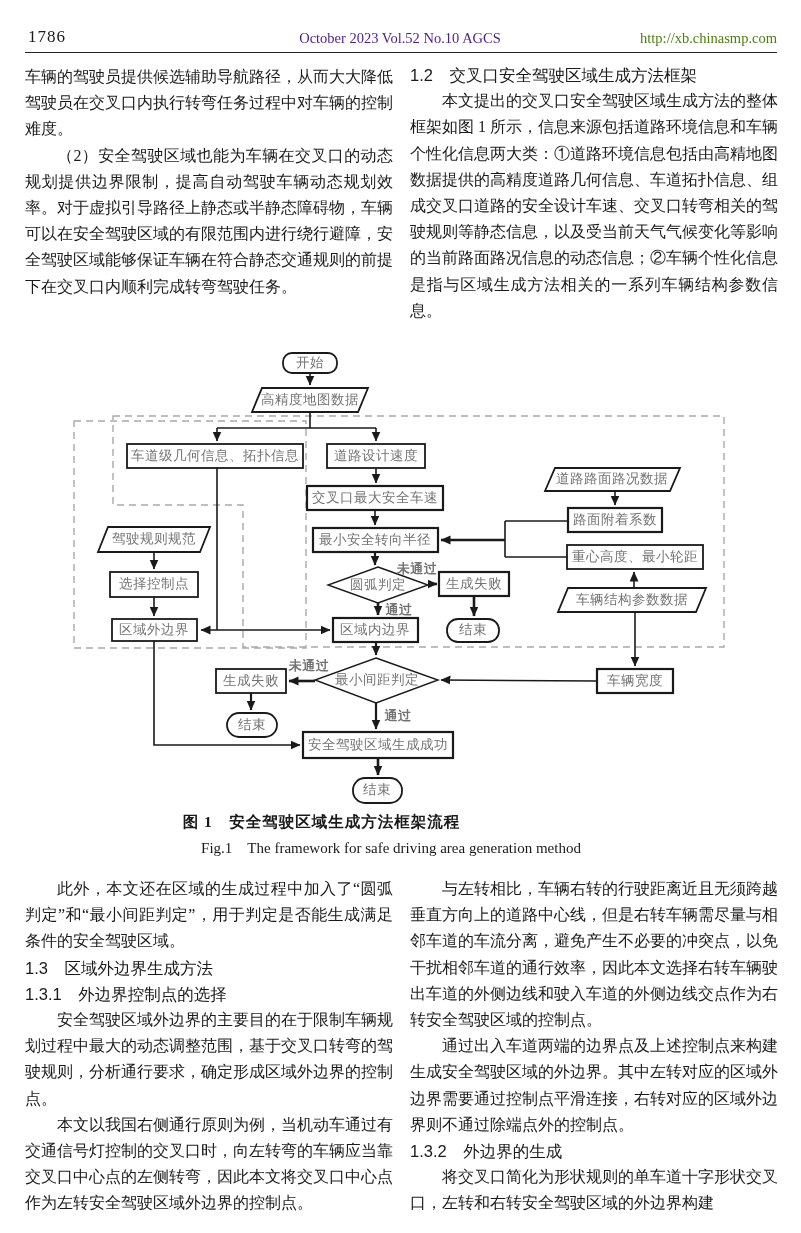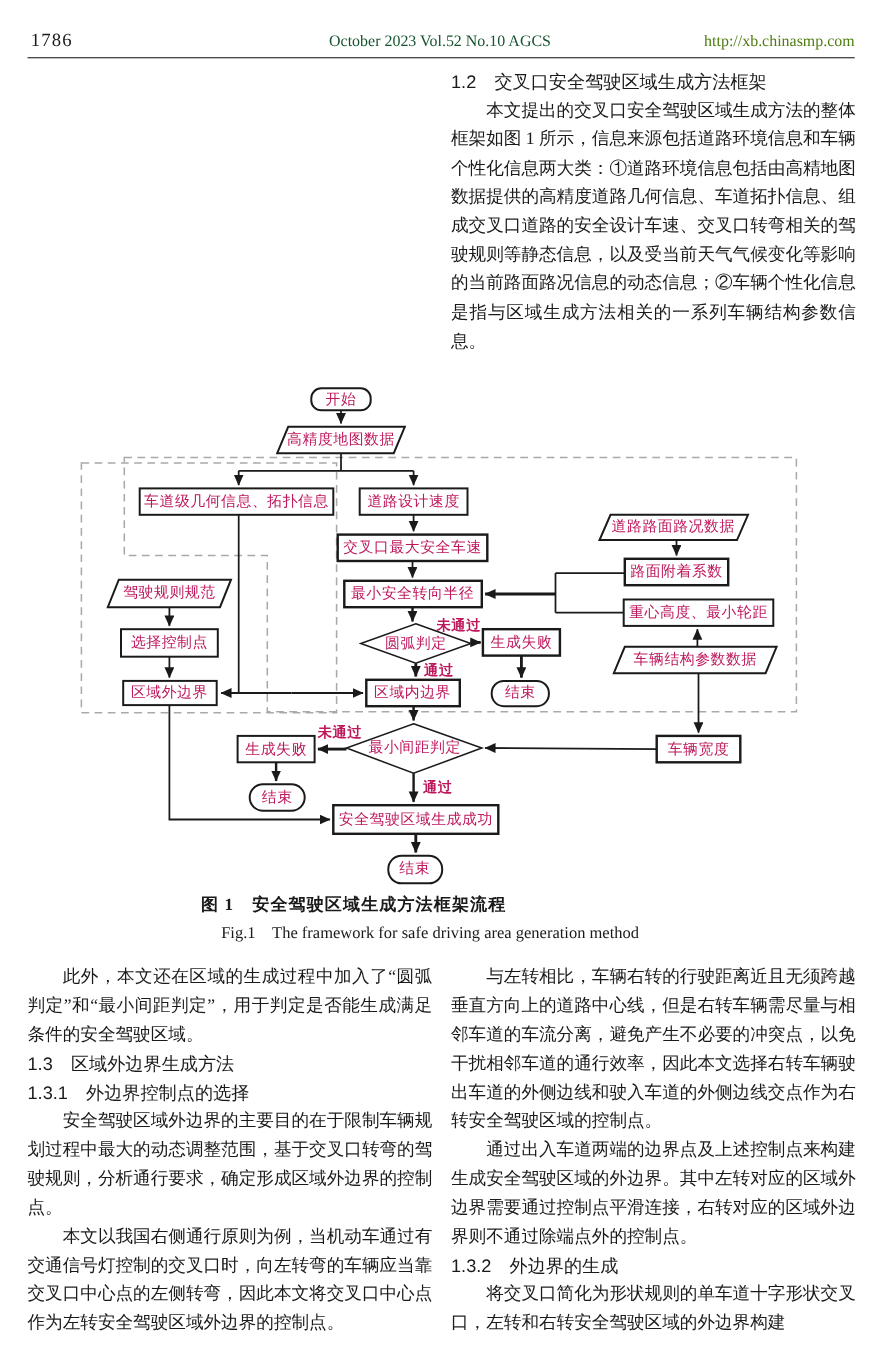--- a/index.html
+++ b/index.html
@@ -3,53 +3,57 @@
 <meta charset="utf-8">
 <style>
   html,body{margin:0;padding:0;background:#d8d8d8;}
   .page{
     position:relative;width:801px;height:1233px;margin:0 auto;
     background:#ffffff;overflow:hidden;
     font-family:"Liberation Serif","DejaVu Serif",serif;
     color:#1a1a1a;
   }
   .hdr-left{position:absolute;left:28px;top:27px;font-size:17px;letter-spacing:1px;}
-  .hdr-center{position:absolute;left:230px;top:30px;width:340px;text-align:center;font-size:14.5px;color:#14532d;}
+  .hdr-center{position:absolute;left:230px;top:30px;width:340px;text-align:center;font-size:14.5px;color:#4c1d95;}
   .hdr-right{position:absolute;right:24px;top:30px;font-size:14.5px;color:#4d7c0f;}
   .hdr-rule{position:absolute;left:25px;top:52px;width:752px;height:0;border-top:1.6px solid #222;}
 
   .col{position:absolute;width:368px;font-size:16px;line-height:26.2px;text-align:justify;}
   .col p{margin:0;text-indent:2em;}
   .col p.noindent{text-indent:0;}
   .h2{font-family:"Liberation Sans","DejaVu Sans",sans-serif;font-weight:normal;font-size:16.5px;text-indent:0 !important;}
   .col-lt{left:25px;top:64px;}
   .col-rt{left:410px;top:62px;}
   .col-lb{left:25px;top:876px;}
   .col-rb{left:410px;top:876px;}
 
   .fig-svg{position:absolute;left:0;top:0;width:801px;height:1233px;}
   .nlabel{
     position:absolute;transform:translate(-50%,-50%);
-    white-space:nowrap;font-size:13.5px;letter-spacing:0.5px;color:#be185d;
+    white-space:nowrap;font-size:13.5px;letter-spacing:0.5px;color:#737373;
     font-family:"Liberation Serif","DejaVu Serif",serif;
   }
   .elabel{font-size:13px;font-weight:700;}
   .cap-zh{position:absolute;left:0;top:812px;width:643px;text-align:center;font-size:15.5px;font-weight:600;letter-spacing:1px;}
   .cap-en{position:absolute;left:0;top:839px;width:782px;text-align:center;font-size:15px;}
 </style>
 </head>
 <body>
 
 <div class="page">
 
   <div class="hdr-left">1786</div>
   <div class="hdr-center">October 2023 Vol.52 No.10 AGCS</div>
   <div class="hdr-right">http://xb.chinasmp.com</div>
   <div class="hdr-rule"></div>
 
+  <div class="col col-lt">
+    <p class="noindent">车辆的驾驶员提供候选辅助导航路径，从而大大降低驾驶员在交叉口内执行转弯任务过程中对车辆的控制难度。</p>
+    <p>（2）安全驾驶区域也能为车辆在交叉口的动态规划提供边界限制，提高自动驾驶车辆动态规划效率。对于虚拟引导路径上静态或半静态障碍物，车辆可以在安全驾驶区域的有限范围内进行绕行避障，安全驾驶区域能够保证车辆在符合静态交通规则的前提下在交叉口内顺利完成转弯驾驶任务。</p>
+  </div>
   <div class="col col-rt">
     <p class="h2">1.2　交叉口安全驾驶区域生成方法框架</p>
     <p>本文提出的交叉口安全驾驶区域生成方法的整体框架如图 1 所示，信息来源包括道路环境信息和车辆个性化信息两大类：①道路环境信息包括由高精地图数据提供的高精度道路几何信息、车道拓扑信息、组成交叉口道路的安全设计车速、交叉口转弯相关的驾驶规则等静态信息，以及受当前天气气候变化等影响的当前路面路况信息的动态信息；②车辆个性化信息是指与区域生成方法相关的一系列车辆结构参数信息。</p>
   </div>
 
   <svg class="fig-svg" viewBox="0 0 801 1233" xmlns="http://www.w3.org/2000/svg">
     <defs>
       <marker id="ah" markerUnits="userSpaceOnUse" markerWidth="11" markerHeight="10" refX="9.5" refY="4.5" orient="auto">
         <path d="M0,0 L10,4.5 L0,9 Z" fill="#1a1a1a"></path>
       </marker>

